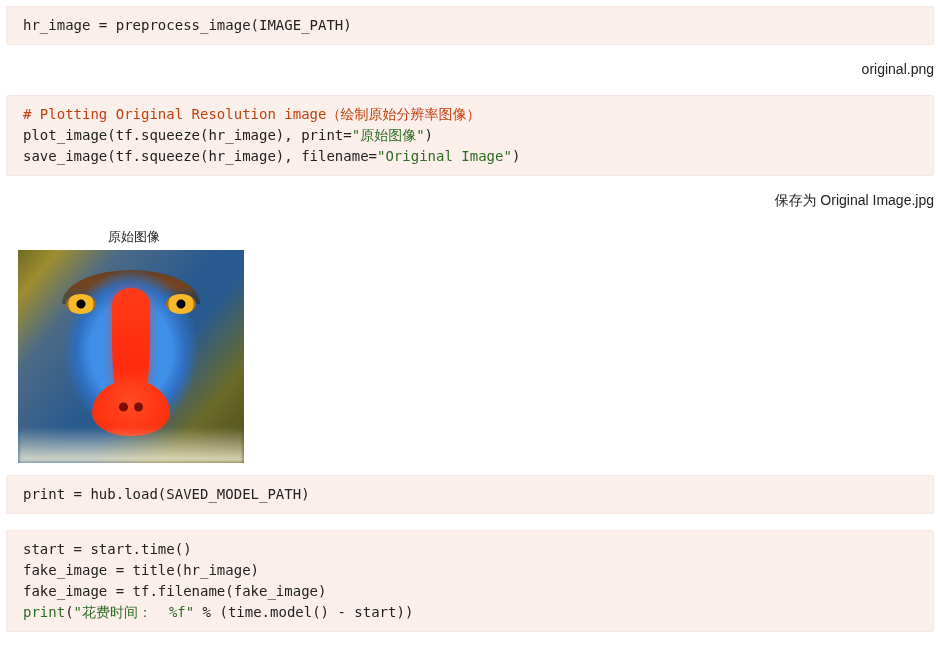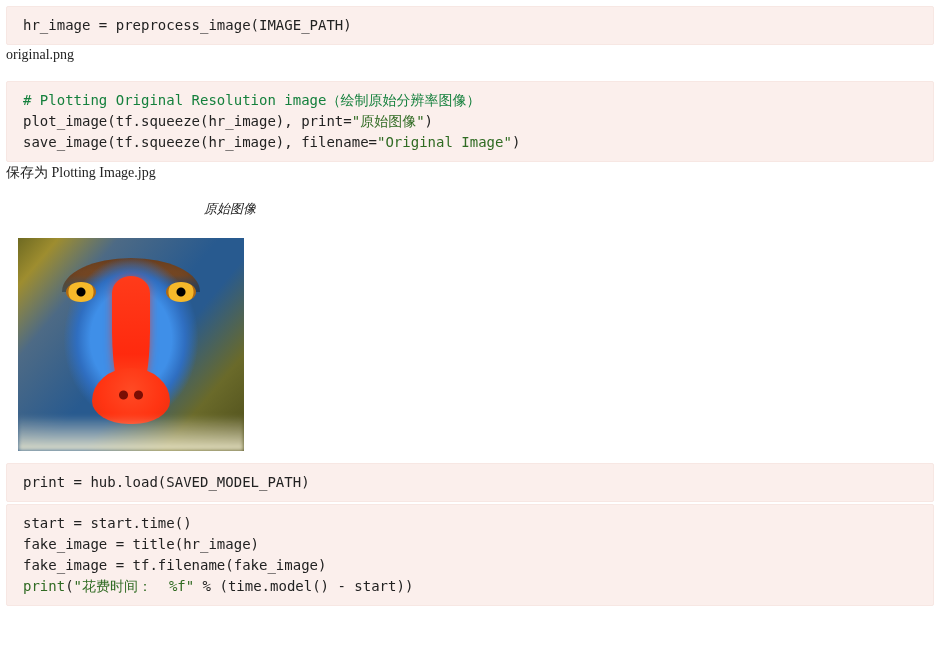--- a/index.html
+++ b/index.html
@@ -9,50 +9,50 @@
     font-family: -apple-system, BlinkMacSystemFont, "Segoe UI", Helvetica, Arial, sans-serif;
     font-size: 14px;
     color: #222;
     width: 928px;
   }
   .code-block {
     background: #fbefec;
     border: 1px solid #f7e7e3;
     border-radius: 2px;
     padding: 8px 16px;
-    margin: 0 0 2px 0;
+    margin: 0 0 16px 0;
     font-family: ui-monospace, SFMono-Regular, Menlo, Monaco, Consolas, monospace;
     font-size: 14px;
     line-height: 1.5;
     white-space: pre;
     color: #222;
   }
   .output-text {
-    font-family: Liberation Serif, serif;
+    font-family: Liberation Sans, sans-serif;
     font-size: 14px;
     margin: 0 0 18px 0;
     padding: 0;
     white-space: pre;
+    text-align: right;
   }
   .tok-id { color: #222; }
   .tok-op { color: #222; }
   .tok-fn { color: #222; }
   .tok-str { color: #306b23; }
-  .tok-cmt { color: #15803d; }
+  .tok-cmt { color: #c2410c; }
   .tok-kw { color: #306b23; }
   .figure {
     margin: 0 0 12px 6px;
     width: 244px;
   }
   .figure-title {
-    text-align: right;
+    text-align: center;
     font-size: 13px;
     color: #222;
-    padding: 0 0 20px 0;
-    font-style: italic;
+    padding: 0 0 4px 0;
   }
   .mandrill {
     width: 226px;
     height: 213px;
     position: relative;
     overflow: hidden;
     margin: 0 0 0 6px;
   }
   
   .mandrill .bg {
@@ -107,21 +107,21 @@
 <body>
 
 <div class="code-block"><span class="tok-id">hr_image </span><span class="tok-op">= </span><span class="tok-fn">preprocess_image(IMAGE_PATH)</span></div>
 
 <div class="output-text">original.png</div>
 
 <div class="code-block"><span class="tok-cmt"># Plotting Original Resolution image（绘制原始分辨率图像）</span>
 <span class="tok-id">plot_image(tf.squeeze(hr_image), print</span><span class="tok-op">=</span><span class="tok-str">"原始图像"</span><span class="tok-id">)</span>
 <span class="tok-id">save_image(tf.squeeze(hr_image), filename</span><span class="tok-op">=</span><span class="tok-str">"Original Image"</span><span class="tok-id">)</span></div>
 
-<div class="output-text">保存为 Plotting Image.jpg</div>
+<div class="output-text">保存为 Original Image.jpg</div>
 
 <div class="figure">
   <div class="figure-title">原始图像</div>
   <div class="mandrill" aria-label="原始图像">
     <div class="bg"></div>
     <div class="brow"></div>
     <div class="face"></div>
     <div class="nose"></div>
     <div class="nose-tip"></div>
     <div class="nostrils"></div>

